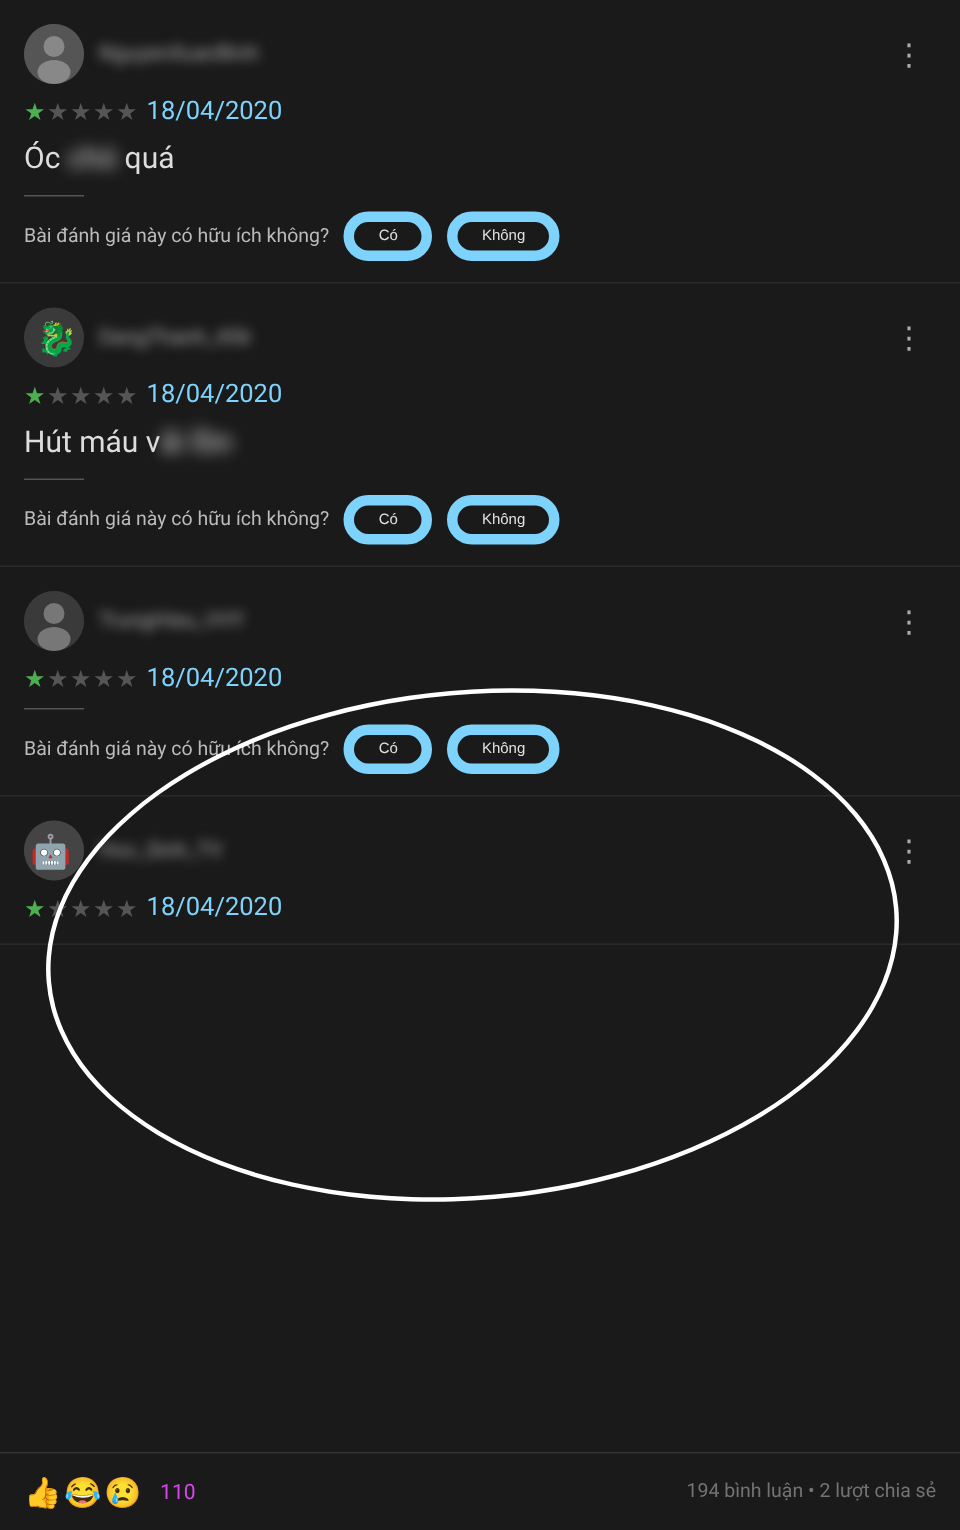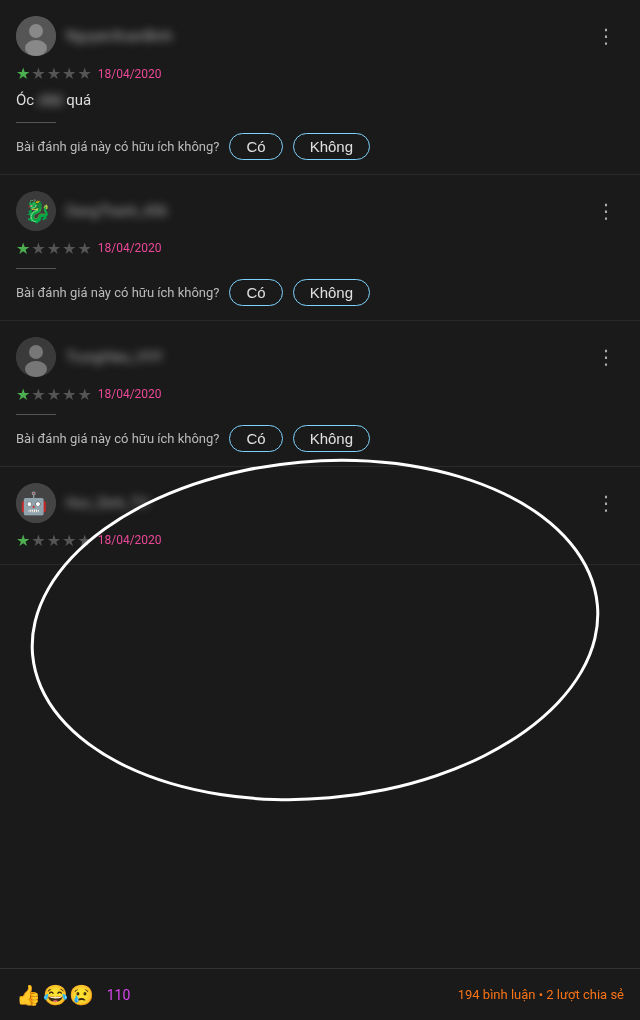--- a/index.html
+++ b/index.html
@@ -93,26 +93,26 @@
 
     .star.filled {
       color: #4caf50;
     }
 
     .star.empty {
       color: #555;
     }
 
     .review-date {
-      font-size: 12px;
-      color: #ec4899;
+      font-size: 17px;
+      color: #7dd3fc;
     }
 
     .review-text {
-      font-size: 15px;
+      font-size: 20px;
       color: #ddd;
       line-height: 1.5;
       margin-bottom: 8px;
     }
 
     .review-text .blurred {
       filter: blur(5px);
       display: inline-block;
     }
 
@@ -130,26 +130,26 @@
       margin-top: 0;
       margin-bottom: 6px;
     }
 
     .helpful-label {
       font-size: 13px;
       color: #bbb;
     }
 
     .helpful-btn {
-      border: 1px solid #7dd3fc;
+      border: 7px solid #7dd3fc;
       background: transparent;
       color: #e0e0e0;
       padding: 4px 16px;
       border-radius: 20px;
-      font-size: 15px;
+      font-size: 10px;
       cursor: pointer;
     }
 
     
     .circle-overlay {
       position: absolute;
       top: 460px;
       left: 30px;
       width: 570px;
       height: 340px;
@@ -187,21 +187,21 @@
 
     .reaction-count {
       font-size: 14px;
       color: #d946ef;
       margin-left: 4px;
     }
 
     .comment-info {
       margin-left: auto;
       font-size: 13px;
-      color: #f97316;
+      color: #737373;
     }
 
     
     .bottom-pad {
       height: 60px;
     }
   </style>
 </head>
 <body>
 
@@ -257,20 +257,21 @@
     <div class="stars-row">
       <div class="stars">
         <span class="star filled">★</span>
         <span class="star empty">★</span>
         <span class="star empty">★</span>
         <span class="star empty">★</span>
         <span class="star empty">★</span>
       </div>
       <span class="review-date">18/04/2020</span>
     </div>
+    <div class="review-text">Hút máu v<span class="blurred">ãi lồn</span></div>
     <div class="divider"></div>
     <div class="helpful-row">
       <span class="helpful-label">Bài đánh giá này có hữu ích không?</span>
       <button class="helpful-btn">Có</button>
       <button class="helpful-btn">Không</button>
     </div>
   </div>
 
   <div class="review-item">
     <div class="review-header">

